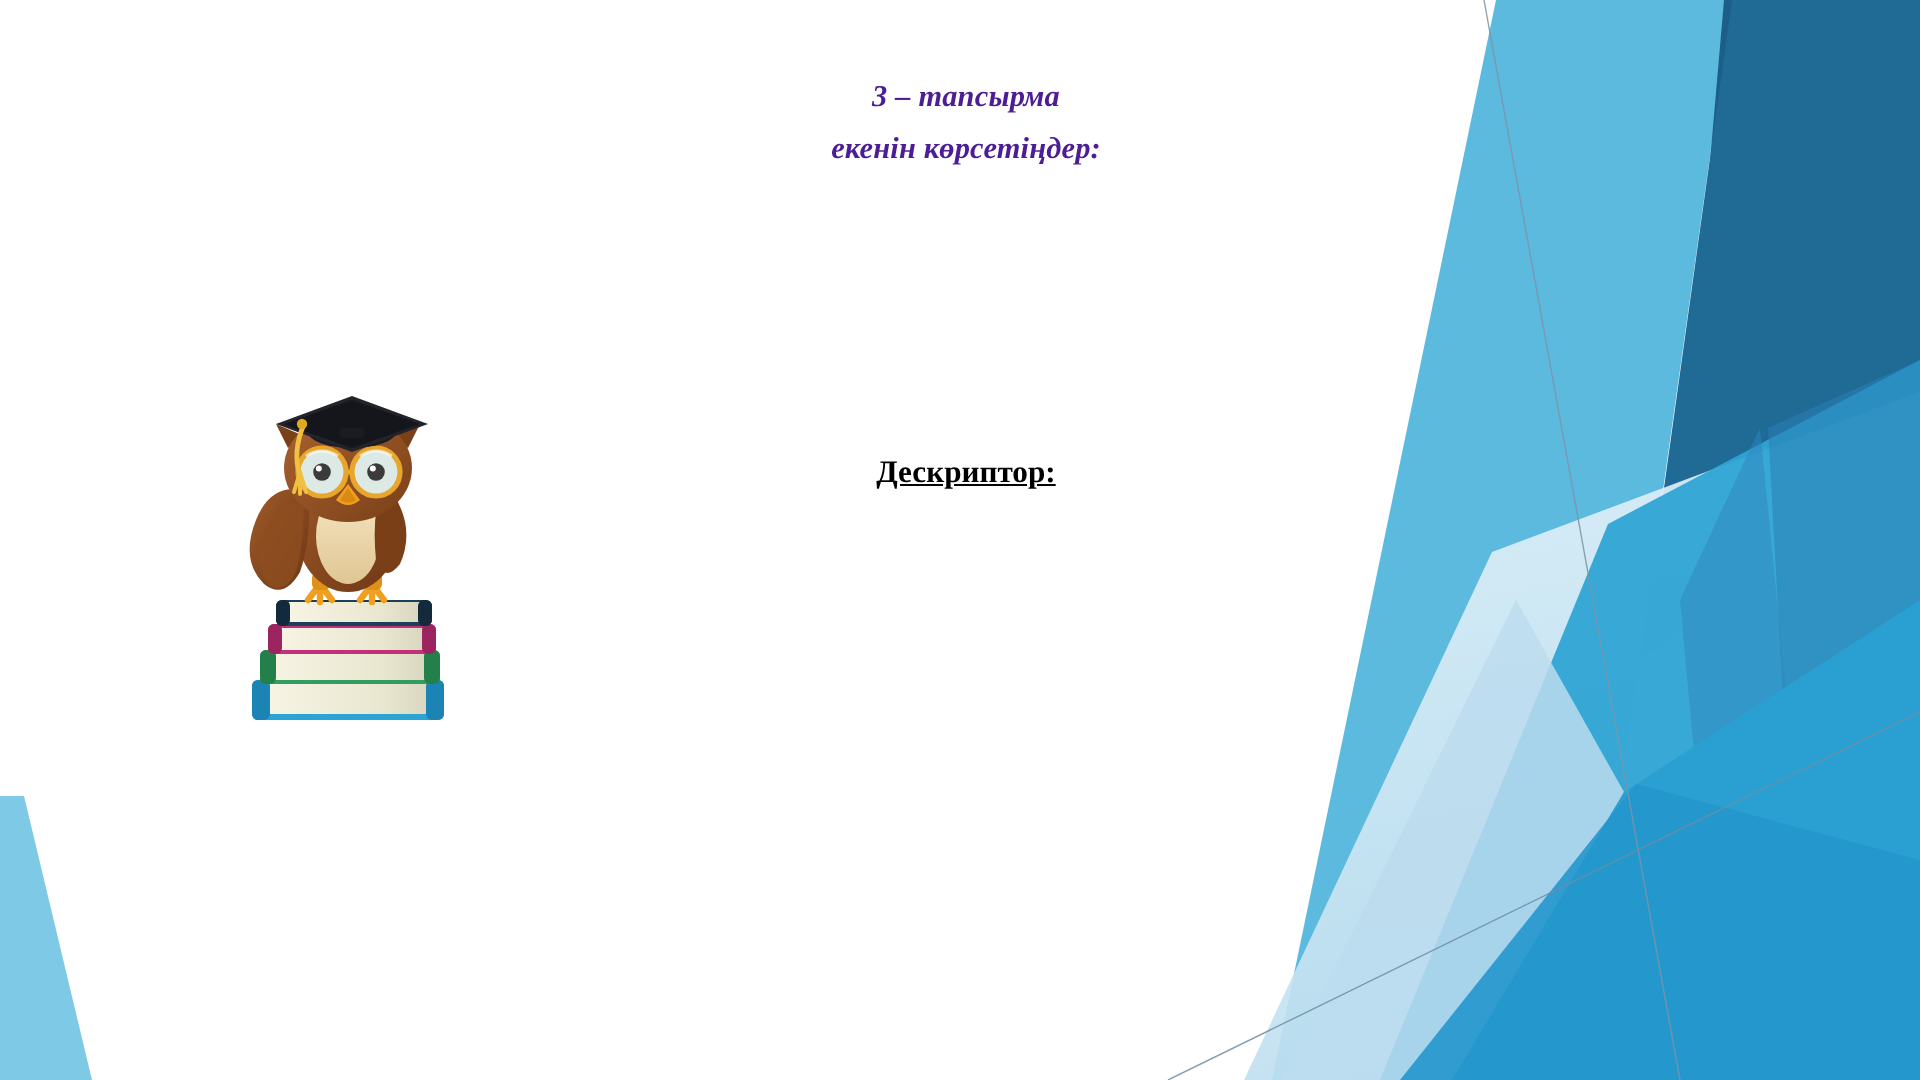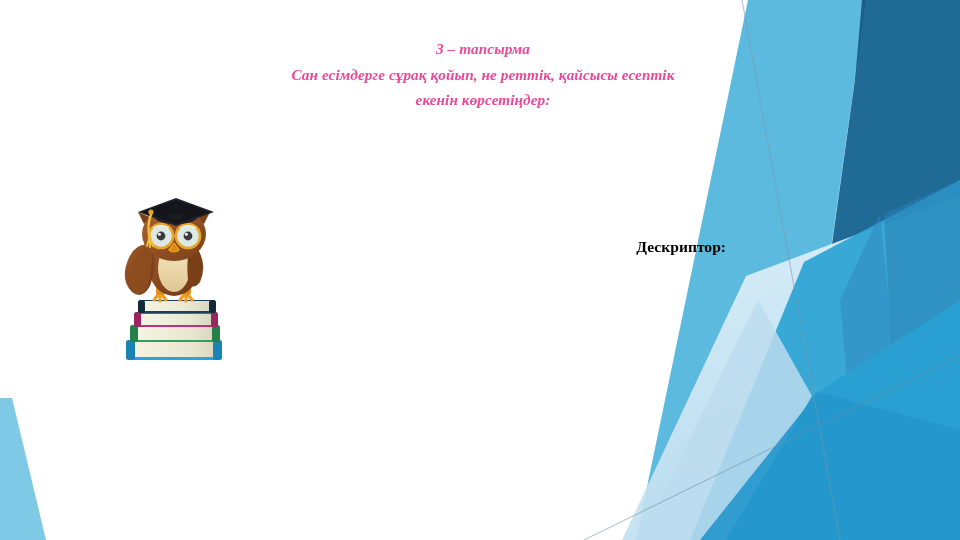--- a/index.html
+++ b/index.html
@@ -20,38 +20,39 @@
   
   .bg{position:absolute;inset:0;width:960px;height:540px;overflow:hidden;pointer-events:none;}
   .bg svg{position:absolute;top:0;left:0;}
 
   
   .task-block{
     position:absolute;
     left:236px;top:36px;
     width:494px;
     text-align:center;
-    color:#ec4899;
+    color:#4c1d95;
     font-weight:bold;
     font-style:italic;
     font-size:15.2px;
     line-height:25.5px;
     letter-spacing:0.1px;
   }
   .task-block .ln{display:block;}
 
   .descriptor-block{
     position:absolute;
-    left:240px;top:236px;
+    left:240px;top:226px;
     width:486px;
-    text-align:right;
+    text-align:center;
     color:#000000;
     font-weight:bold;
     font-size:15.6px;
     line-height:21.5px;
+    text-decoration:underline;
   }
   .descriptor-block .ln{display:block;white-space:pre;}
 
   
   .owl-art{
     position:absolute;
     left:112px;top:192px;
     width:126px;height:176px;
   }
   .owl-art svg{display:block;}
@@ -205,21 +206,20 @@
       <g>
         <path d="M40 20 q-6 14 -2 26" stroke="#f0c040" stroke-width="2.4" fill="none"></path>
         <path d="M38 44 l-3 10 M38 44 l0 11 M38 44 l3 10" stroke="#f0c040" stroke-width="2" fill="none" stroke-linecap="round"></path>
         <circle cx="39" cy="20" r="2.6" fill="#e0a820"></circle>
       </g>
     </svg>
   </div>
 
   <div class="task-block">
     <span class="ln">3 – тапсырма</span>
-    <span class="ln">Сан есімдерге сұрақ қойып, не реттік, қайсысы есептік</span>
     <span class="ln">екенін көрсетіңдер:</span>
   </div>
 
   <div class="descriptor-block">
     <span class="ln">Дескриптор:</span>
   </div>
 
 </div>
 
 </body></html>

